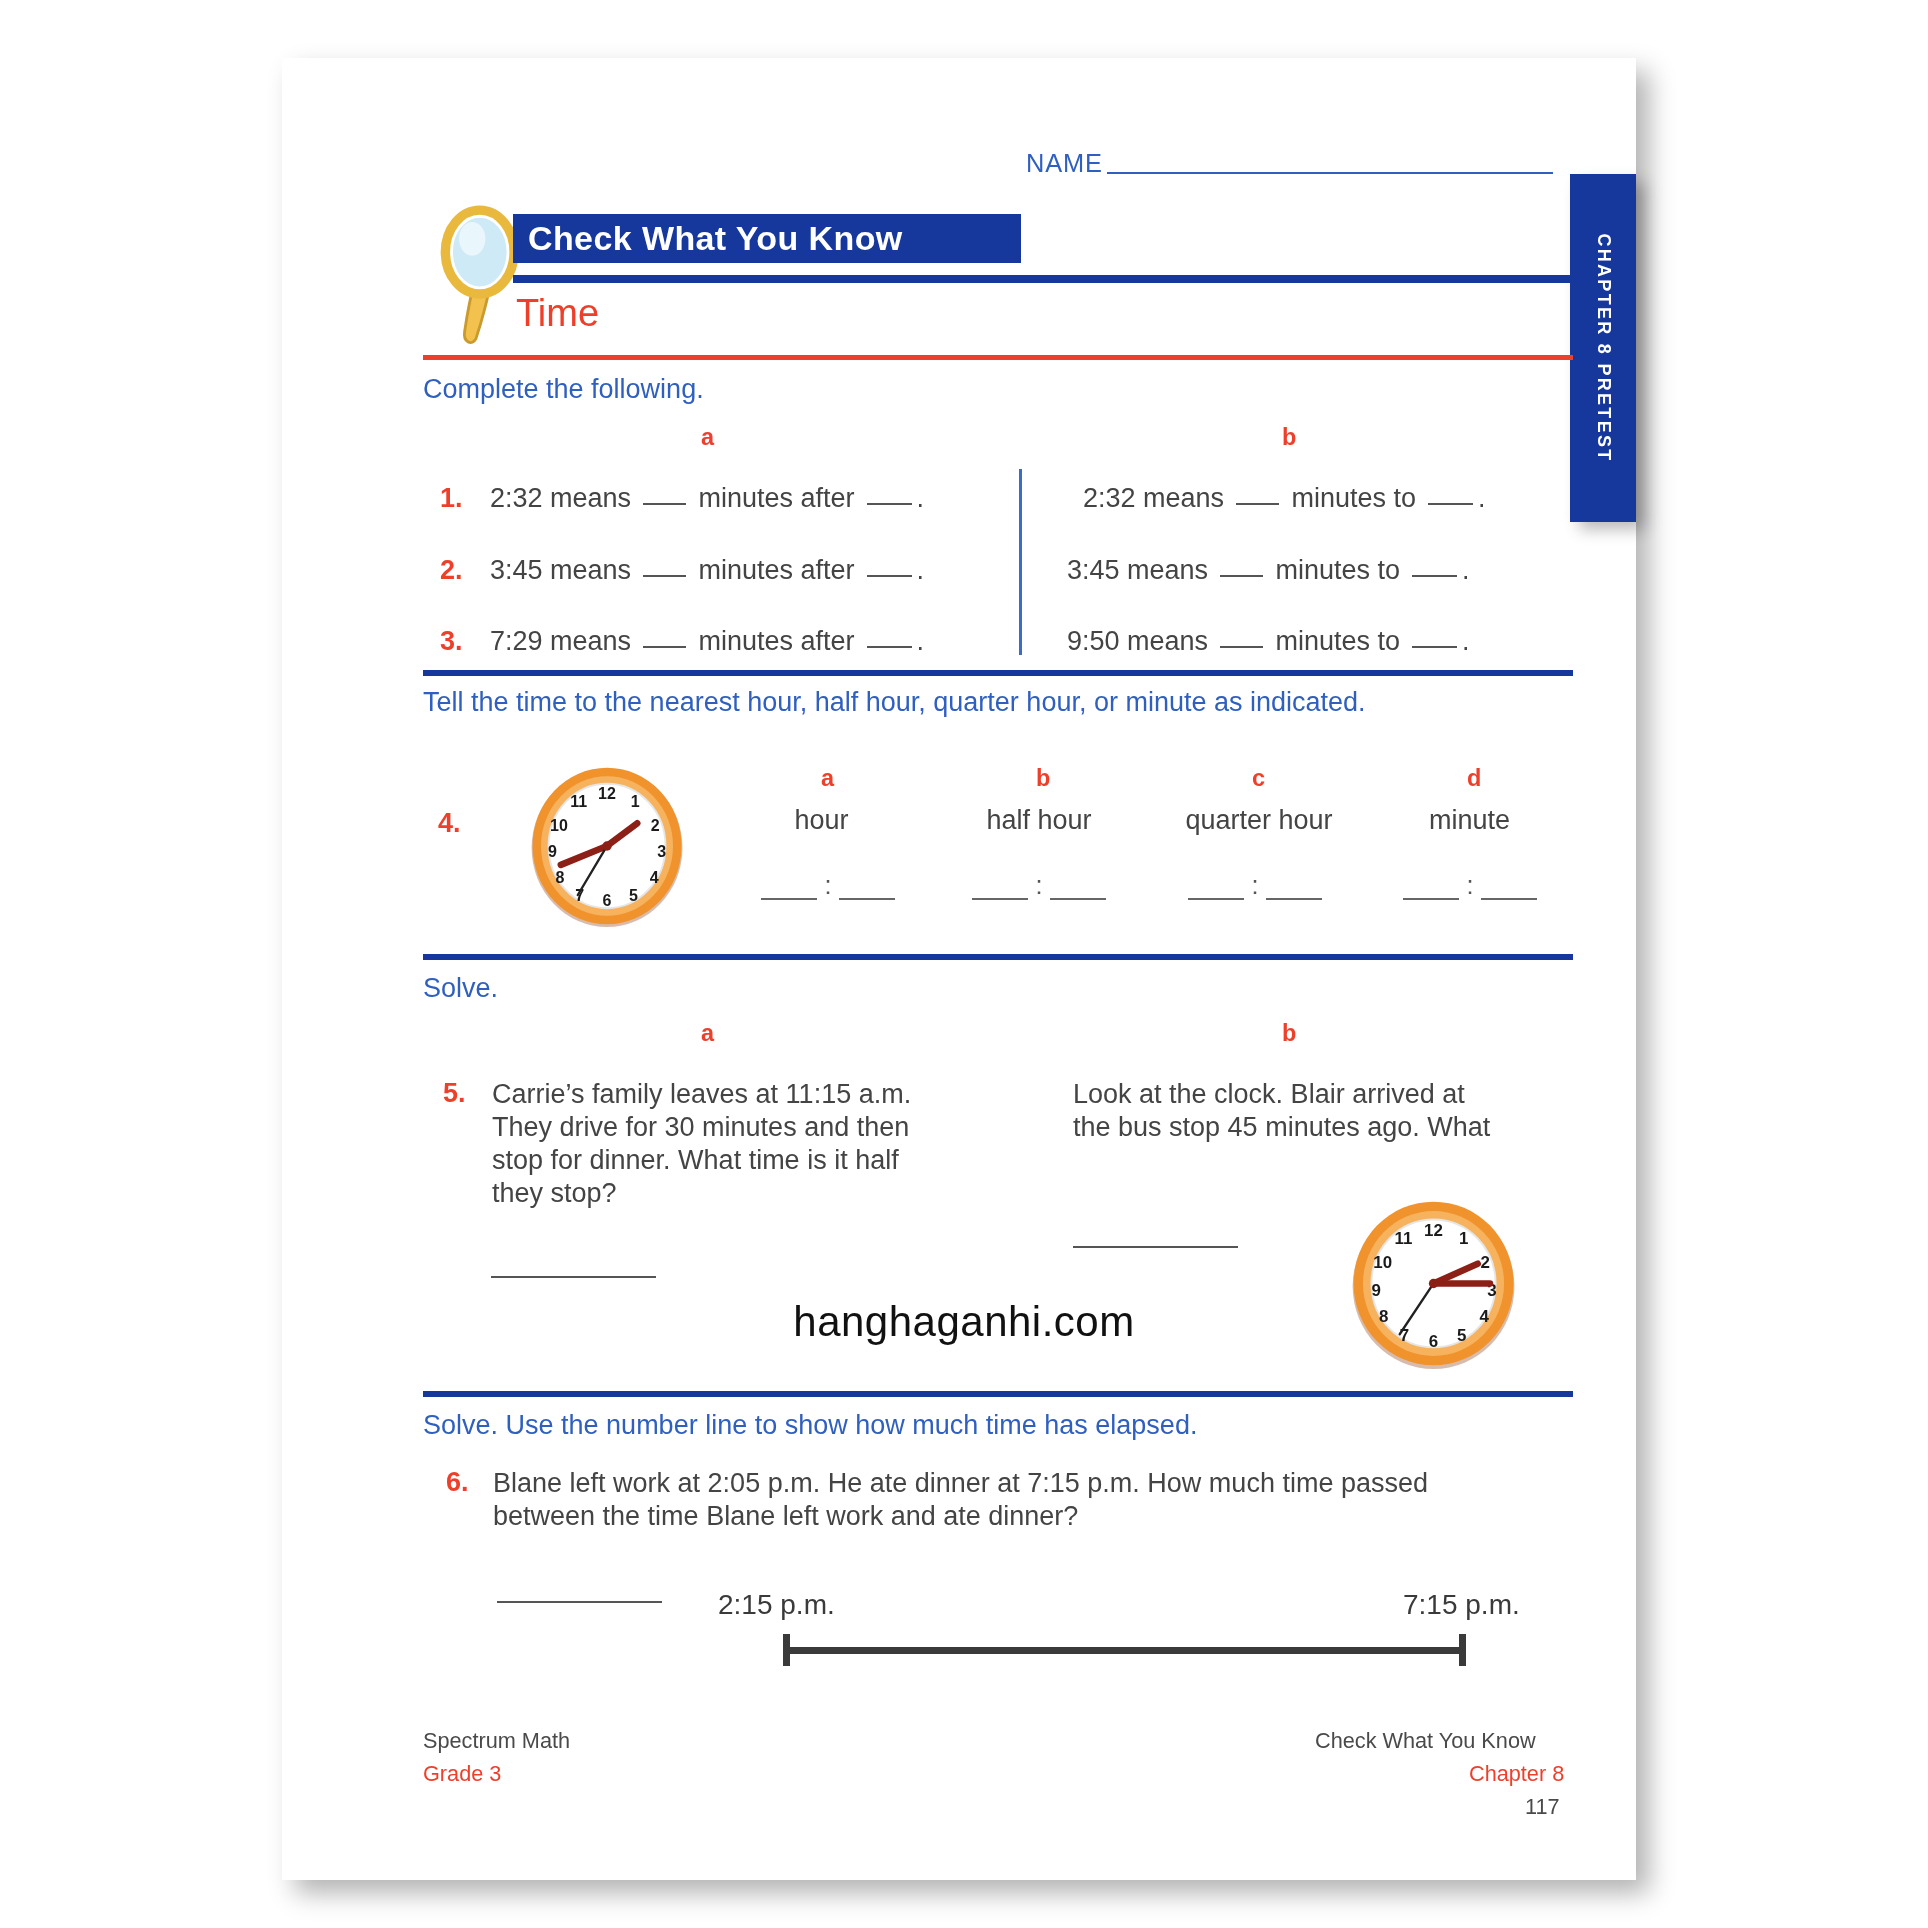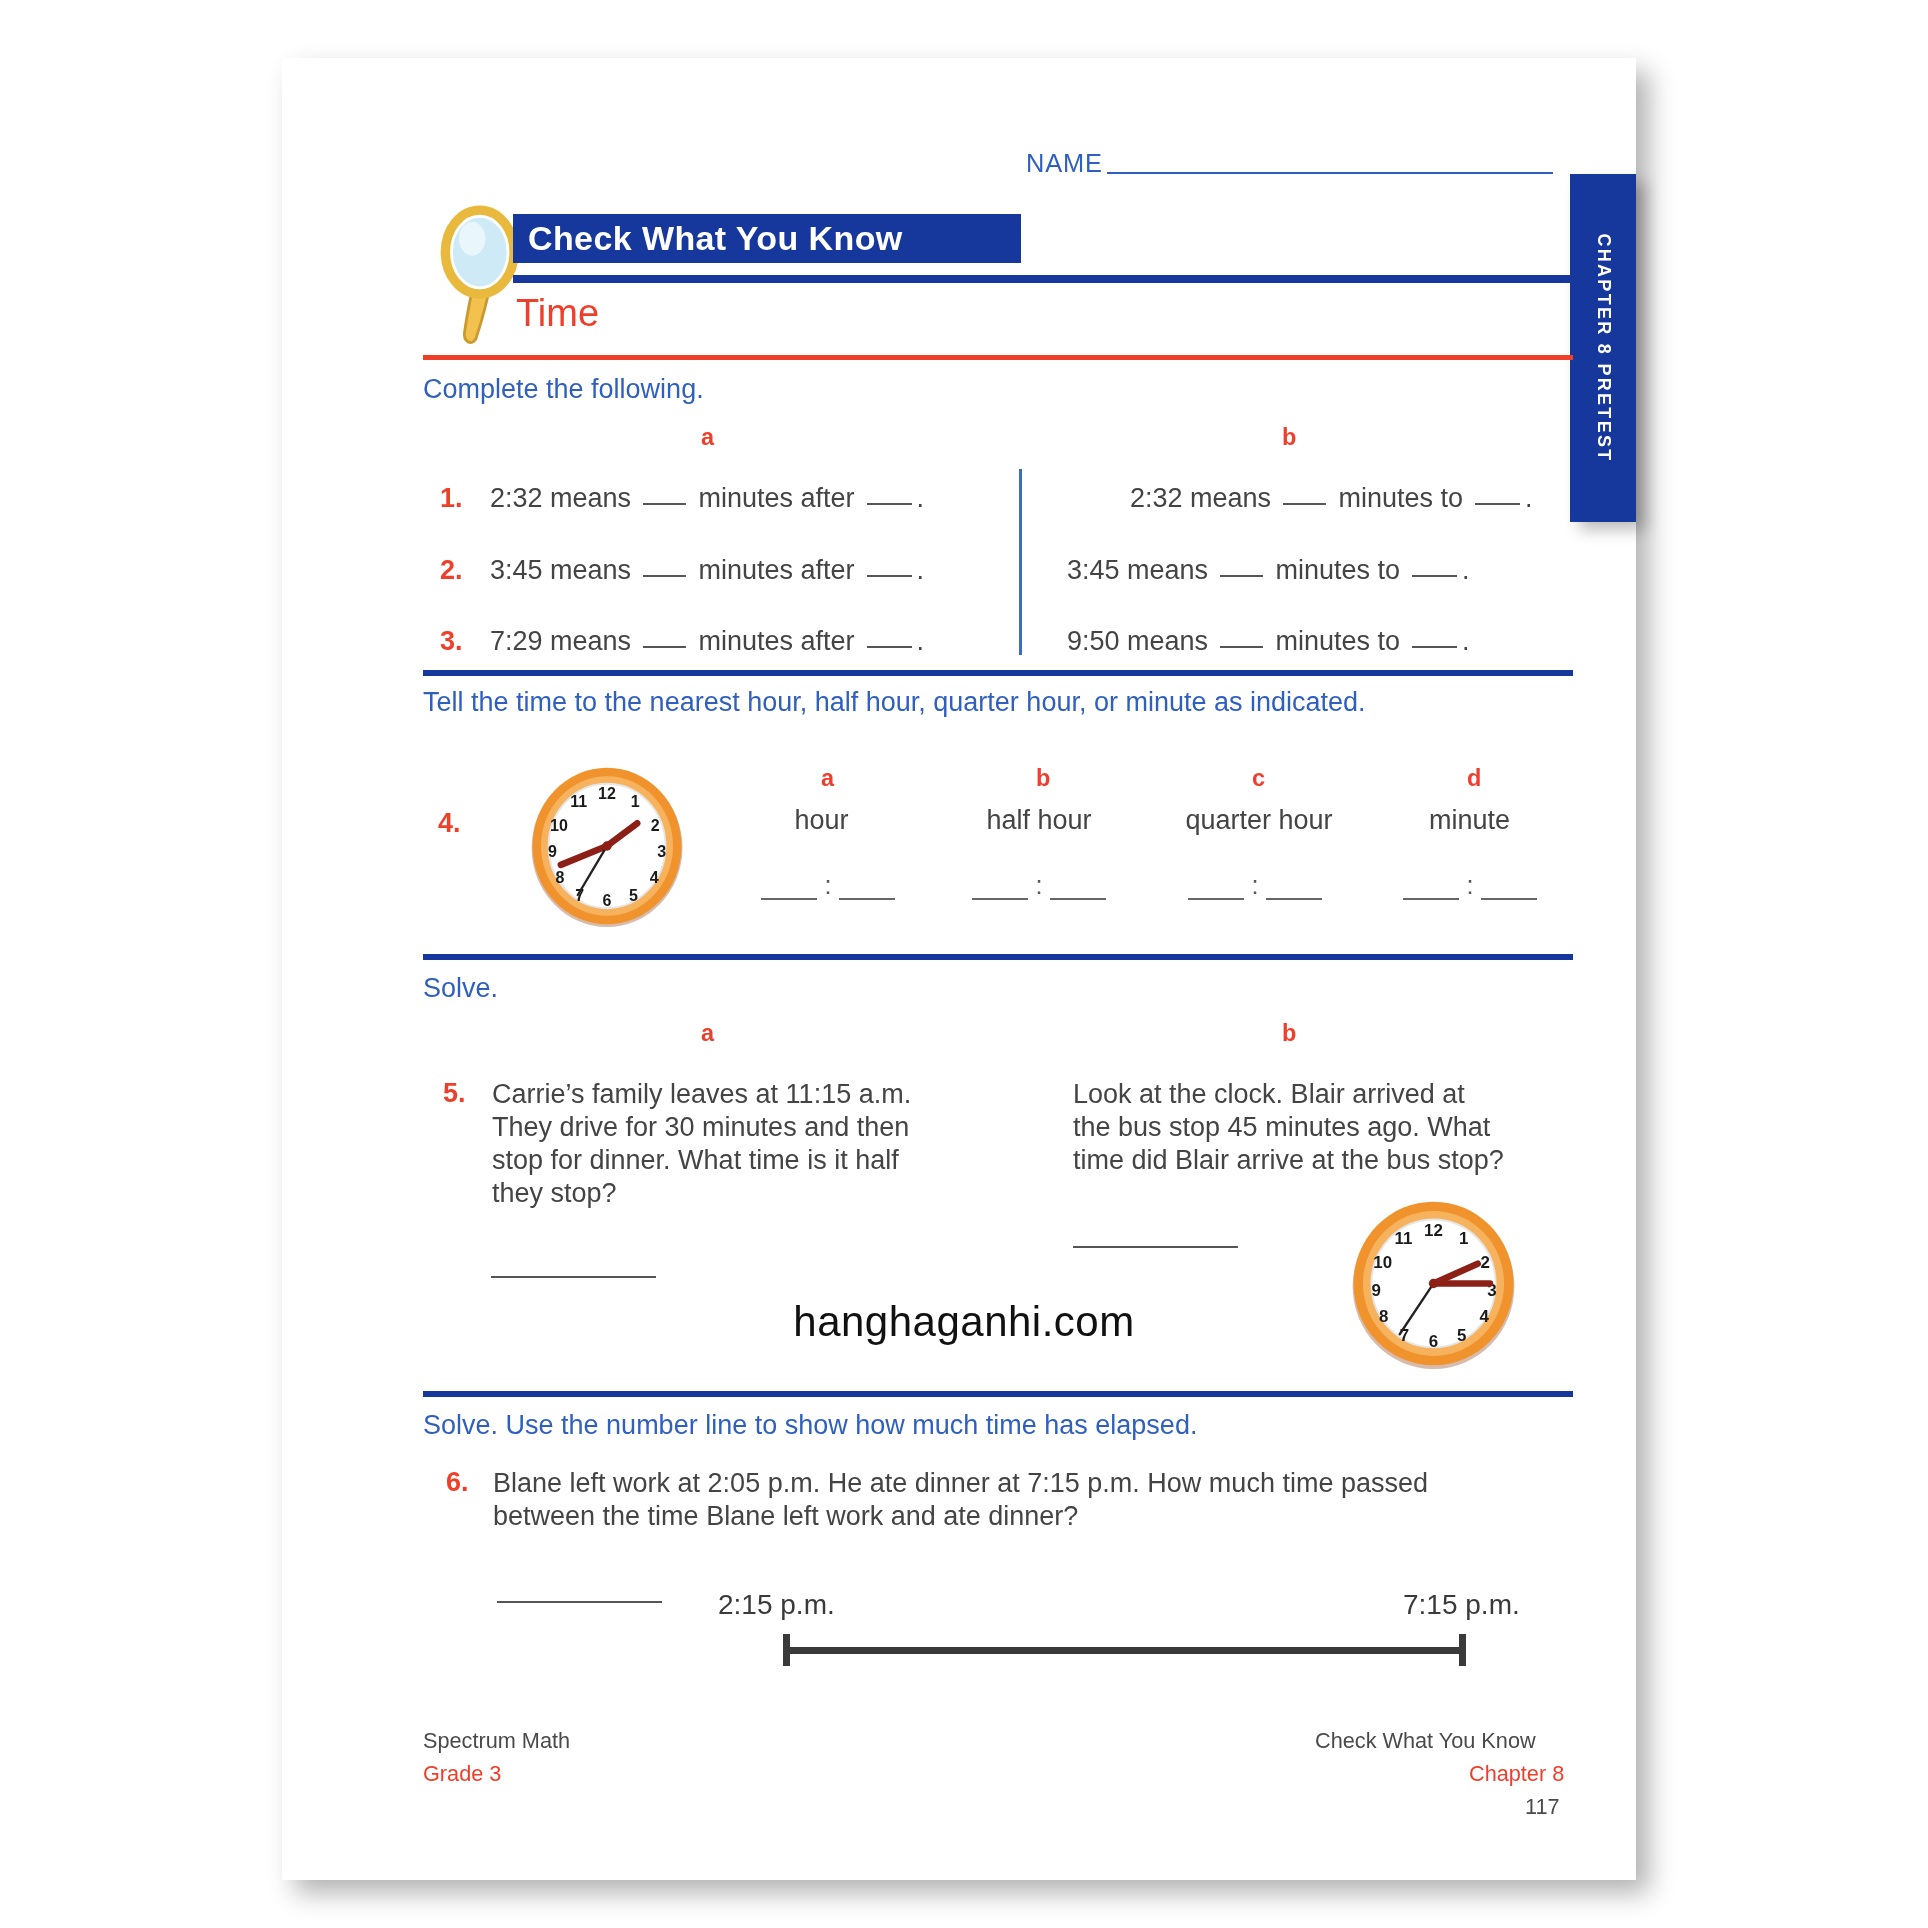--- a/index.html
+++ b/index.html
@@ -279,21 +279,21 @@
   <div class="vdivider" style="left:1019px; top:469px; height:186px;"></div>
 
   <div class="pnum" style="left:440px; top:483px;">1.</div>
   <div class="ptext" style="left:490px; top:483px;">
     <span>2:32</span>
     <span>means</span>
     <span class="blank-short"></span>
     <span>minutes after</span>
     <span class="blank-mid"></span><span>.</span>
   </div>
-  <div class="ptext" style="left:1130px; top:483px;">
+  <div class="ptext" style="left:1083px; top:483px;">
     <span>2:32</span>
     <span>means</span>
     <span class="blank-short"></span>
     <span>minutes to</span>
     <span class="blank-mid"></span><span>.</span>
   </div>
 
   <div class="pnum" style="left:440px; top:555px;">2.</div>
   <div class="ptext" style="left:490px; top:555px;">
     <span>3:45</span>
@@ -402,21 +402,20 @@
     <div>Carrie’s family leaves at 11:15 a.m.</div>
     <div>They drive for 30 minutes and then</div>
     <div>stop for dinner. What time is it half</div>
     <div>they stop?</div>
   </div>
   <div class="answer-line" style="left:491px; top:1276px; width:165px;"></div>
 
   <div class="ptext-wrap" style="left:1073px; top:1078px; width:499px;">
     <div>Look at the clock. Blair arrived at</div>
     <div>the bus stop 45 minutes ago. What</div>
-    <div>time did Blair arrive at the bus stop?</div>
   </div>
   <div class="answer-line" style="left:1073px; top:1246px; width:165px;"></div>
 
   <div class="clock" style="left:1347px; top:1196px; width:174px; height:174px;">
     <svg width="174" height="174" viewBox="0 0 185 185">
       <ellipse cx="92" cy="96" rx="86" ry="88" fill="#8c3b14" opacity="0.35"></ellipse>
       <ellipse cx="92" cy="93" rx="85" ry="87" fill="#f0932c"></ellipse>
       <ellipse cx="92" cy="93" rx="75" ry="77" fill="#f7b25e"></ellipse>
       <ellipse cx="92" cy="93" rx="66" ry="68" fill="#ffffff" stroke="#e6e6e6" stroke-width="2"></ellipse>
       <g font-family="Liberation Sans, sans-serif" font-size="18" fill="#1b1b1b" text-anchor="middle" font-weight="600">

